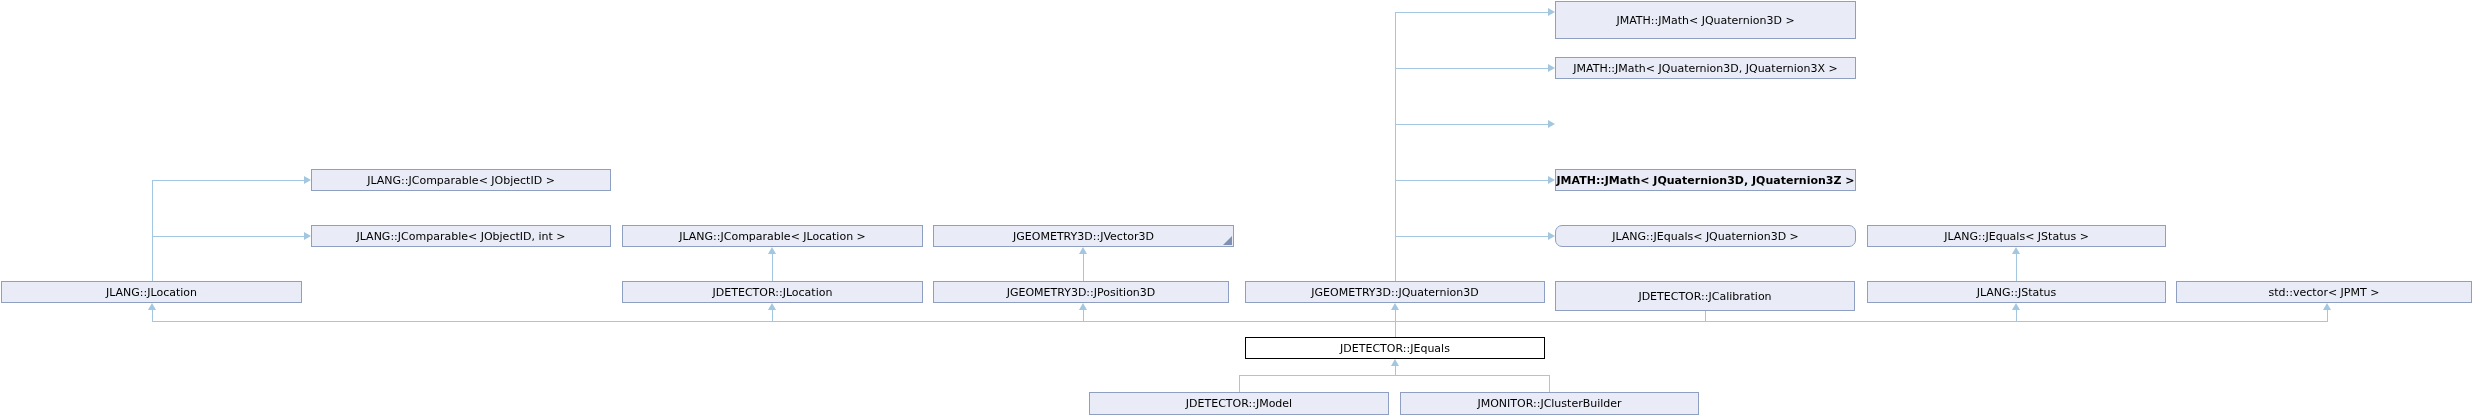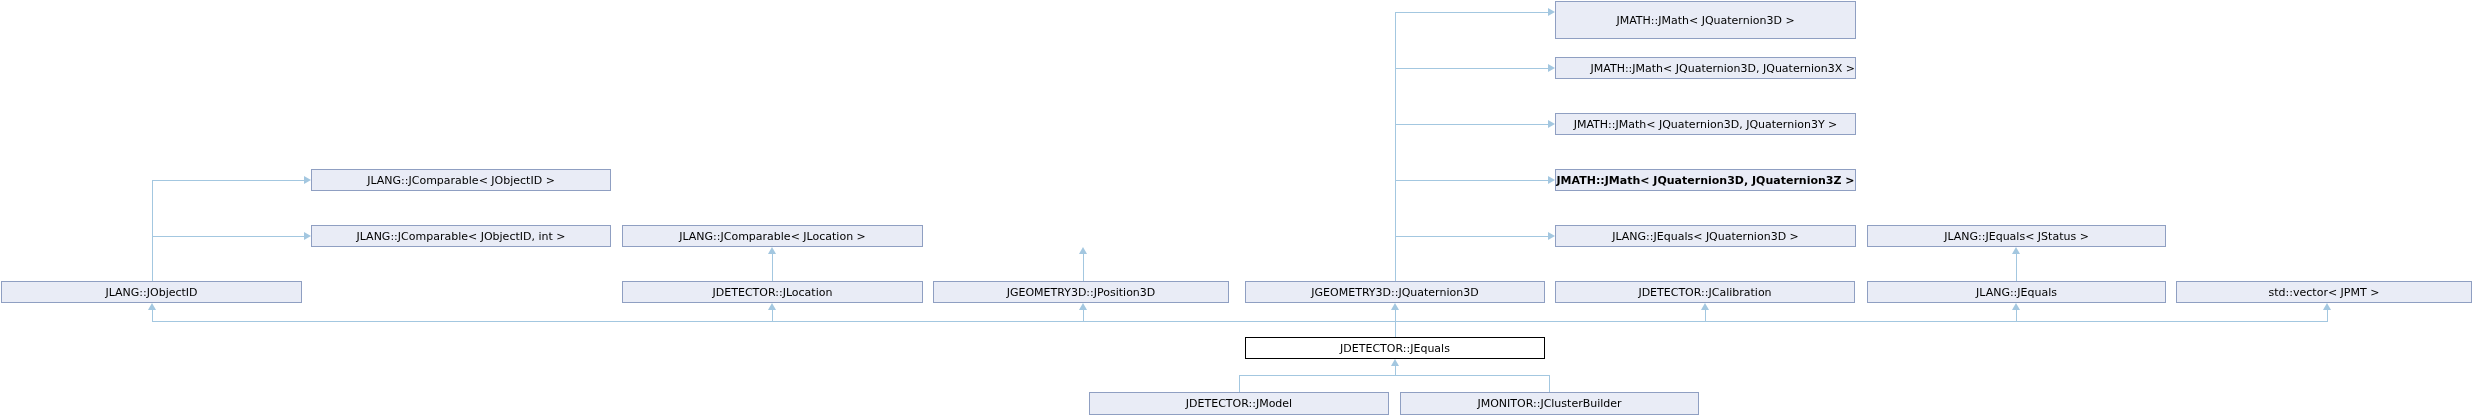--- a/index.html
+++ b/index.html
@@ -91,61 +91,62 @@
     <div class="arrow up" style="left: 768px; top: 303px;"></div>
     <div class="arrow up" style="left: 1079px; top: 303px;"></div>
     <div class="arrow up" style="left: 1391px; top: 303px;"></div>
     <div class="arrow up" style="left: 1701px; top: 303px;"></div>
     <div class="arrow up" style="left: 2012px; top: 303px;"></div>
     <div class="arrow up" style="left: 2323px; top: 303px;"></div>
     <div class="arrow up" style="left: 1391px; top: 359px;"></div>
     <div class="node" style="left: 1555px; top: 1px; width: 301px; height: 38px;">
       <span>JMATH::JMath&lt; JQuaternion3D &gt;</span>
     </div>
-    <div class="node" style="left: 1555px; top: 57px; width: 301px; height: 22px; justify-content: flex-end;">
+    <div class="node" style="left: 1555px; top: 57px; width: 301px; height: 22px;">
       <span>JMATH::JMath&lt; JQuaternion3D, JQuaternion3X &gt;</span>
-    </div>
-    <div class="node" style="left: 1555px; top: 113px; width: 301px; height: 22px;">
-      <span>JMATH::JMath&lt; JQuaternion3D, JQuaternion3Y &gt;</span>
     </div>
     <div class="node" style="left: 1555px; top: 169px; width: 301px; height: 22px; font-weight: bold;">
       <span>JMATH::JMath&lt; JQuaternion3D, JQuaternion3Z &gt;</span>
     </div>
     <div class="node" style="left: 311px; top: 169px; width: 300px; height: 22px;">
       <span>JLANG::JComparable&lt; JObjectID &gt;</span>
     </div>
     <div class="node" style="left: 311px; top: 225px; width: 300px; height: 22px;">
       <span>JLANG::JComparable&lt; JObjectID, int &gt;</span>
     </div>
     <div class="node" style="left: 622px; top: 225px; width: 301px; height: 22px;">
       <span>JLANG::JComparable&lt; JLocation &gt;</span>
     </div>
-    <div class="node" style="left: 1555px; top: 225px; width: 301px; height: 22px;">
+    <div class="node" style="left: 933px; top: 225px; width: 301px; height: 22px;">
+      <span>JGEOMETRY3D::JVector3D</span>
+      <div class="corner"></div>
+    </div>
+    <div class="node" style="left: 1555px; top: 225px; width: 301px; height: 22px; border-radius: 7px;">
       <span>JLANG::JEquals&lt; JQuaternion3D &gt;</span>
     </div>
     <div class="node" style="left: 1867px; top: 225px; width: 299px; height: 22px;">
       <span>JLANG::JEquals&lt; JStatus &gt;</span>
     </div>
     <div class="node" style="left: 1px; top: 281px; width: 301px; height: 22px;">
-      <span>JLANG::JObjectID</span>
+      <span>JLANG::JLocation</span>
     </div>
     <div class="node" style="left: 622px; top: 281px; width: 301px; height: 22px;">
       <span>JDETECTOR::JLocation</span>
     </div>
     <div class="node" style="left: 933px; top: 281px; width: 296px; height: 22px;">
       <span>JGEOMETRY3D::JPosition3D</span>
     </div>
     <div class="node" style="left: 1245px; top: 281px; width: 300px; height: 22px;">
       <span>JGEOMETRY3D::JQuaternion3D</span>
     </div>
-    <div class="node" style="left: 1555px; top: 281px; width: 300px; height: 22px;">
+    <div class="node" style="left: 1555px; top: 281px; width: 300px; height: 30px;">
       <span>JDETECTOR::JCalibration</span>
     </div>
     <div class="node" style="left: 1867px; top: 281px; width: 299px; height: 22px;">
-      <span>JLANG::JEquals</span>
+      <span>JLANG::JStatus</span>
     </div>
     <div class="node" style="left: 2176px; top: 281px; width: 296px; height: 22px;">
       <span>std::vector&lt; JPMT &gt;</span>
     </div>
     <div class="node focus" style="left: 1245px; top: 337px; width: 300px; height: 22px;">
       <span>JDETECTOR::JEquals</span>
     </div>
     <div class="node" style="left: 1089px; top: 392px; width: 300px; height: 23px;">
       <span>JDETECTOR::JModel</span>
     </div>

